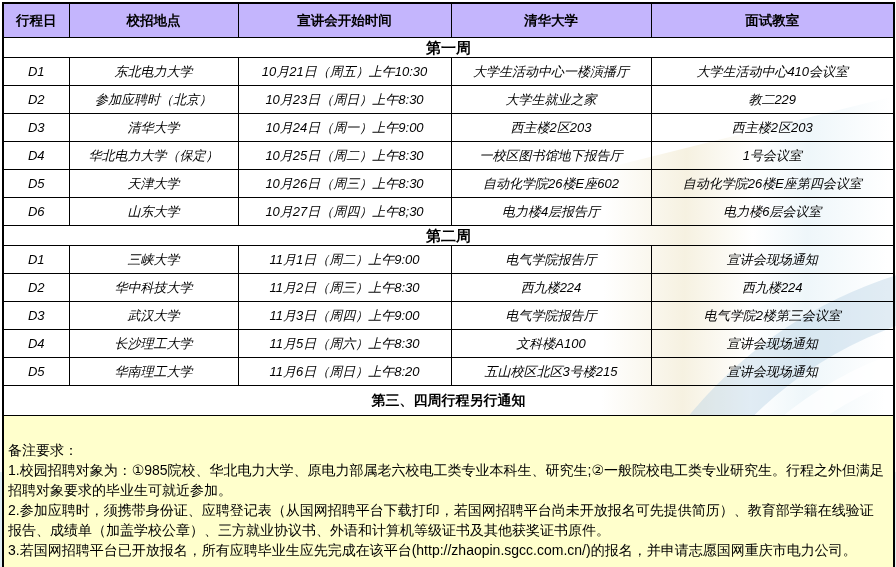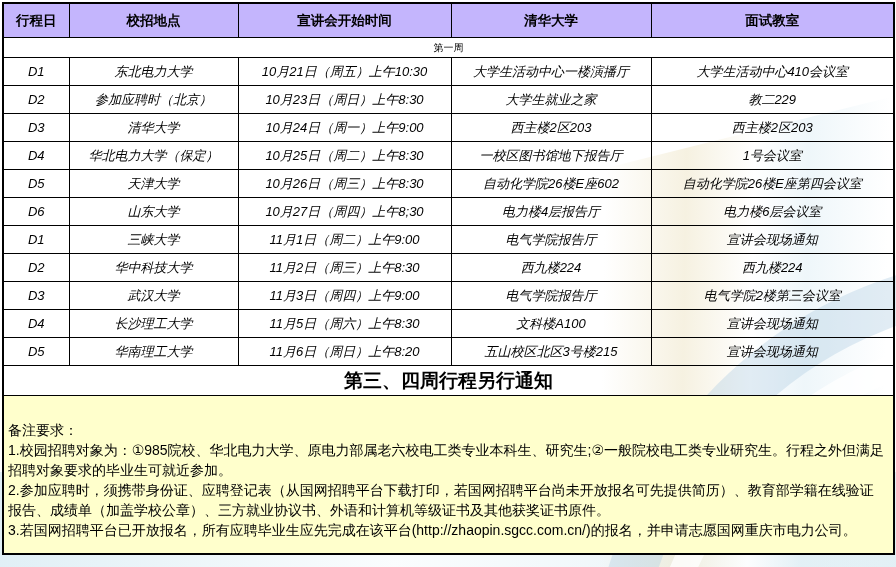--- a/index.html
+++ b/index.html
@@ -37,23 +37,23 @@
     border:1px solid #000;
     text-align:center;vertical-align:middle;
     font-size:13px;line-height:15px;
     padding:0 2px;overflow:hidden;
     background:transparent;
   }
   thead th{
     background:#c4b5fd;
     font-weight:bold;font-size:13.5px;height:33px;
   }
-  td.section{font-weight:normal;height:19px;font-size:10px;}
+  td.section{font-weight:bold;height:19px;font-size:15px;}
   tbody tr.data td{height:27px;font-style:italic;}
-  td.notice{font-weight:bold;height:29px;font-size:19px;}
+  td.notice{font-weight:bold;height:29px;font-size:14px;}
   td.notes{
     background:#FFFFCC;text-align:left;vertical-align:top;
     box-sizing:border-box;height:158px;
     padding:24px 6px 10px 4px;
     font-size:14px;line-height:20px;
   }
   td.notes .note-line{white-space:normal;word-break:break-all;}
 </style>
 </head>
 <body>
@@ -122,20 +122,23 @@
           <td>自动化学院26楼E座602</td>
           <td>自动化学院26楼E座第四会议室</td>
         </tr>
         <tr class="data">
           <td>D6</td>
           <td>山东大学</td>
           <td>10月27日（周四）上午8;30</td>
           <td>电力楼4层报告厅</td>
           <td>电力楼6层会议室</td>
         </tr>
+        <tr>
+          <td class="section" colspan="5">第二周</td>
+        </tr>
         <tr class="data">
           <td>D1</td>
           <td>三峡大学</td>
           <td>11月1日（周二）上午9:00</td>
           <td>电气学院报告厅</td>
           <td>宣讲会现场通知</td>
         </tr>
         <tr class="data">
           <td>D2</td>
           <td>华中科技大学</td>

